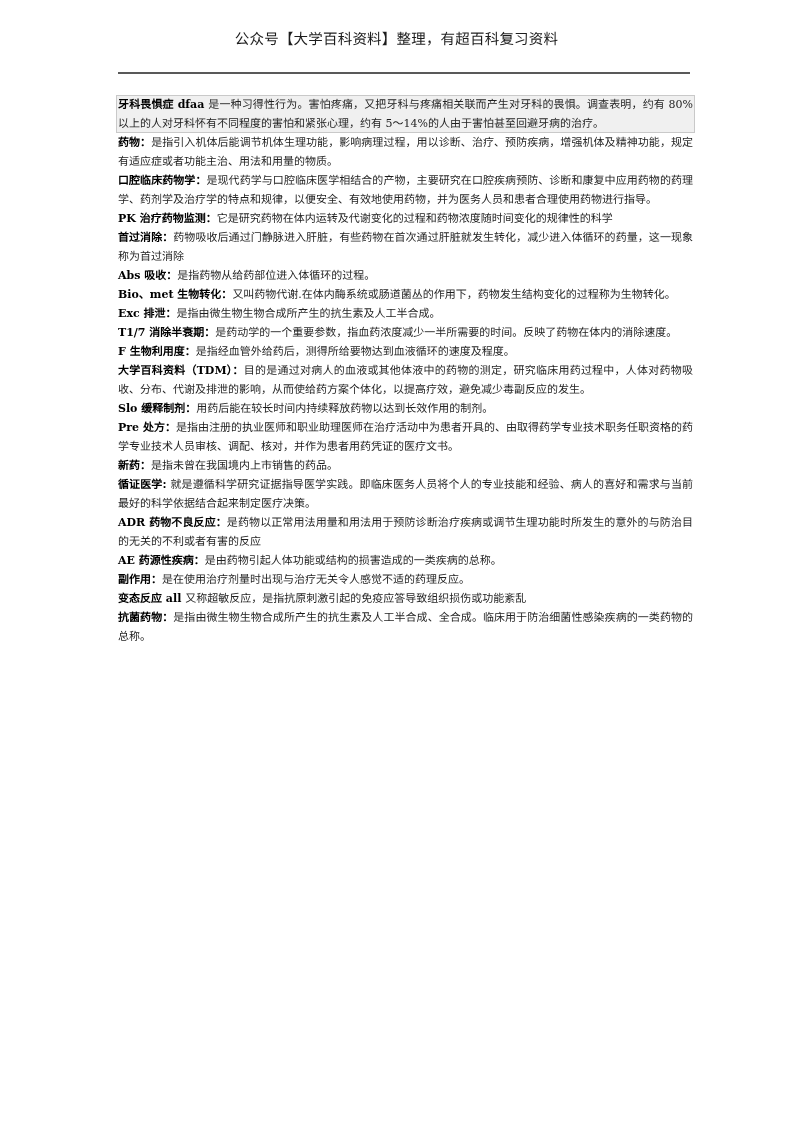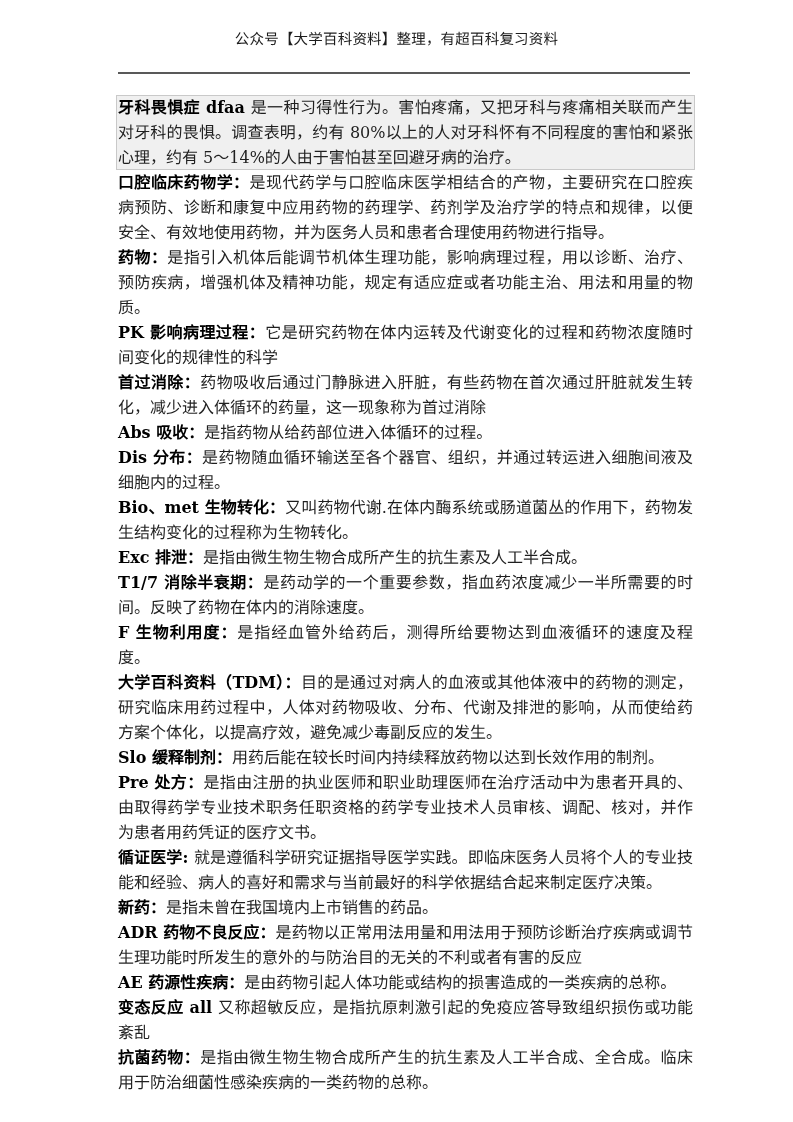--- a/index.html
+++ b/index.html
@@ -51,22 +51,22 @@
   .doc-body {
     position: absolute;
     left: 118px;
     top: 80px;
     width: 575px;
   }
 
   .entry {
     margin: 0 0 0 0;
     padding: 0;
-    font-size: 16px;
-    line-height: 25px;
+    font-size: 11px;
+    line-height: 19px;
     text-align: justify;
     text-justify: inter-ideograph;
     word-break: break-all;
     color: #1f1f1f;
   }
   .entry .term {
     font-weight: bold;
     color: #000000;
   }
   .entry .body-text {
@@ -90,34 +90,34 @@
 <body>
 
 <div class="page">
 
   <div class="doc-header">公众号【大学百科资料】整理，有超百科复习资料</div>
 
   <div class="header-rule"></div>
 
   <div class="doc-body" id="entries-root">
       <p class="entry highlighted"><span class="term">牙科畏惧症 dfaa </span><span class="body-text">是一种习得性行为。害怕疼痛，又把牙科与疼痛相关联而产生对牙科的畏惧。调查表明，约有 80%以上的人对牙科怀有不同程度的害怕和紧张心理，约有 5～14%的人由于害怕甚至回避牙病的治疗。</span></p>
+      <p class="entry"><span class="term">药物：</span><span class="body-text">是指引入机体后能调节机体生理功能，影响病理过程，用以诊断、治疗、预防疾病，增强机体及精神功能，规定有适应症或者功能主治、用法和用量的物质。</span></p>
       <p class="entry"><span class="term">口腔临床药物学：</span><span class="body-text">是现代药学与口腔临床医学相结合的产物，主要研究在口腔疾病预防、诊断和康复中应用药物的药理学、药剂学及治疗学的特点和规律，以便安全、有效地使用药物，并为医务人员和患者合理使用药物进行指导。</span></p>
-      <p class="entry"><span class="term">药物：</span><span class="body-text">是指引入机体后能调节机体生理功能，影响病理过程，用以诊断、治疗、预防疾病，增强机体及精神功能，规定有适应症或者功能主治、用法和用量的物质。</span></p>
-      <p class="entry"><span class="term">PK 影响病理过程：</span><span class="body-text">它是研究药物在体内运转及代谢变化的过程和药物浓度随时间变化的规律性的科学</span></p>
+      <p class="entry"><span class="term">PK 治疗药物监测：</span><span class="body-text">它是研究药物在体内运转及代谢变化的过程和药物浓度随时间变化的规律性的科学</span></p>
       <p class="entry"><span class="term">首过消除：</span><span class="body-text">药物吸收后通过门静脉进入肝脏，有些药物在首次通过肝脏就发生转化，减少进入体循环的药量，这一现象称为首过消除</span></p>
       <p class="entry"><span class="term">Abs 吸收：</span><span class="body-text">是指药物从给药部位进入体循环的过程。</span></p>
-      <p class="entry"><span class="term">Dis 分布：</span><span class="body-text">是药物随血循环输送至各个器官、组织，并通过转运进入细胞间液及细胞内的过程。</span></p>
       <p class="entry"><span class="term">Bio、met 生物转化：</span><span class="body-text">又叫药物代谢.在体内酶系统或肠道菌丛的作用下，药物发生结构变化的过程称为生物转化。</span></p>
       <p class="entry"><span class="term">Exc 排泄：</span><span class="body-text">是指由微生物生物合成所产生的抗生素及人工半合成。</span></p>
       <p class="entry"><span class="term">T1/7 消除半衰期：</span><span class="body-text">是药动学的一个重要参数，指血药浓度减少一半所需要的时间。反映了药物在体内的消除速度。</span></p>
       <p class="entry"><span class="term">F 生物利用度：</span><span class="body-text">是指经血管外给药后，测得所给要物达到血液循环的速度及程度。</span></p>
       <p class="entry"><span class="term">大学百科资料（TDM）：</span><span class="body-text">目的是通过对病人的血液或其他体液中的药物的测定，研究临床用药过程中，人体对药物吸收、分布、代谢及排泄的影响，从而使给药方案个体化，以提高疗效，避免减少毒副反应的发生。</span></p>
       <p class="entry"><span class="term">Slo 缓释制剂：</span><span class="body-text">用药后能在较长时间内持续释放药物以达到长效作用的制剂。</span></p>
       <p class="entry"><span class="term">Pre 处方：</span><span class="body-text">是指由注册的执业医师和职业助理医师在治疗活动中为患者开具的、由取得药学专业技术职务任职资格的药学专业技术人员审核、调配、核对，并作为患者用药凭证的医疗文书。</span></p>
+      <p class="entry"><span class="term">新药：</span><span class="body-text">是指未曾在我国境内上市销售的药品。</span></p>
       <p class="entry"><span class="term">循证医学: </span><span class="body-text">就是遵循科学研究证据指导医学实践。即临床医务人员将个人的专业技能和经验、病人的喜好和需求与当前最好的科学依据结合起来制定医疗决策。</span></p>
-      <p class="entry"><span class="term">新药：</span><span class="body-text">是指未曾在我国境内上市销售的药品。</span></p>
       <p class="entry"><span class="term">ADR 药物不良反应：</span><span class="body-text">是药物以正常用法用量和用法用于预防诊断治疗疾病或调节生理功能时所发生的意外的与防治目的无关的不利或者有害的反应</span></p>
       <p class="entry"><span class="term">AE 药源性疾病：</span><span class="body-text">是由药物引起人体功能或结构的损害造成的一类疾病的总称。</span></p>
+      <p class="entry"><span class="term">副作用：</span><span class="body-text">是在使用治疗剂量时出现与治疗无关令人感觉不适的药理反应。</span></p>
       <p class="entry"><span class="term">变态反应 all </span><span class="body-text">又称超敏反应，是指抗原刺激引起的免疫应答导致组织损伤或功能紊乱</span></p>
       <p class="entry"><span class="term">抗菌药物：</span><span class="body-text">是指由微生物生物合成所产生的抗生素及人工半合成、全合成。临床用于防治细菌性感染疾病的一类药物的总称。</span></p>
     </div>
 
 </div>
 
 </body></html>

